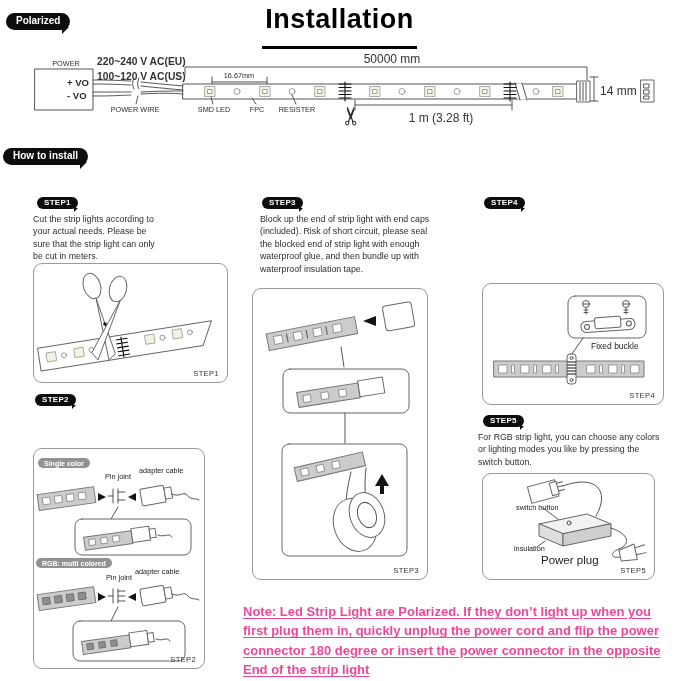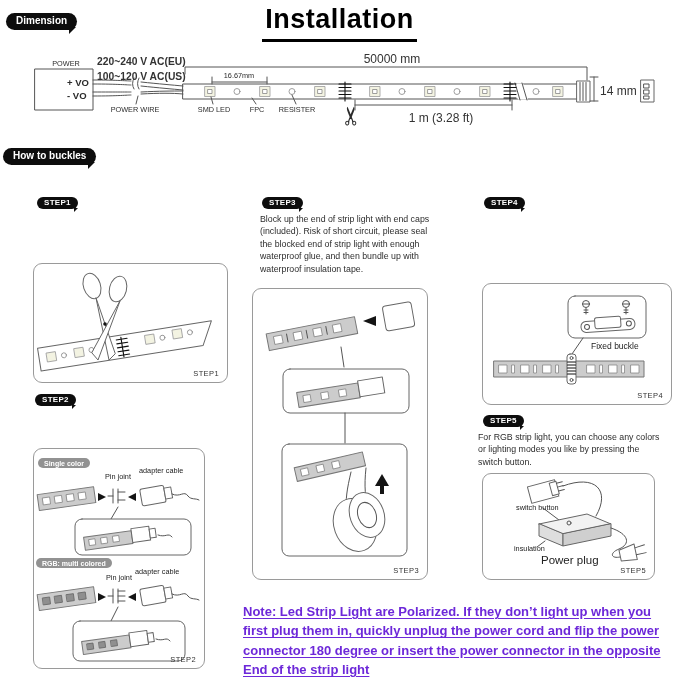--- a/index.html
+++ b/index.html
@@ -15,30 +15,30 @@
   .step-badge{position:absolute;background:#0d0d0d;color:#fff;font-weight:bold;font-size:8px;
           padding:1.5px 7px 2px;border-radius:7px;line-height:1;letter-spacing:.3px;}
   .step-badge::after{content:"";position:absolute;right:0;bottom:-3px;width:0;height:0;
           border-top:4px solid #0d0d0d;border-right:4px solid transparent;}
 
   .gray-pill{position:absolute;background:#929292;color:#fff;font-weight:bold;font-size:7px;
           padding:1.5px 6px;border-radius:7px;line-height:1;}
 
   .title-wrap{position:absolute;top:4px;left:0;right:0;text-align:center;}
   .title-wrap span{display:inline-block;font-size:27px;font-weight:bold;color:#000;
-          border-bottom:3px solid #000;padding:0 3px 4px;letter-spacing:.5px;}
+          border-bottom:3px solid #000;padding:0 3px 11px;letter-spacing:.5px;}
 
   .step-text{position:absolute;font-size:8.8px;line-height:12.4px;color:#2d2d2d;}
 
   .fig{position:absolute;border:1.3px solid #9a9a9a;border-radius:9px;background:#fff;}
   .fig-label{position:absolute;right:8px;bottom:4px;font-size:7.5px;color:#333;letter-spacing:.4px;}
   .mini-label{position:absolute;font-size:7.3px;color:#222;white-space:nowrap;}
 
   .note{position:absolute;left:243px;top:602px;width:434px;font-size:13px;font-weight:bold;
-        color:#6d28d9;line-height:19.4px;text-decoration:underline;text-underline-offset:2px;}
+        color:#ec4899;line-height:19.4px;text-decoration:underline;text-underline-offset:2px;}
 
   
   svg{position:absolute;left:0;top:0;}
   svg *{stroke-linecap:round;stroke-linejoin:round;}
   .ln{fill:none;stroke:#555;stroke-width:1;}
   .wht{fill:#fff;stroke:#666;stroke-width:1;}
   .fillb{fill:#141414;stroke:none;}
   .ledsq{fill:#f3f3e2;stroke:#999;stroke-width:.8;}
   .gstrip{fill:#cccccc;stroke:#777;stroke-width:1;}
   .wsq{fill:#fff;stroke:#888;stroke-width:.8;}
@@ -48,21 +48,21 @@
   .t7{font-size:7.3px;}
   .t9{font-size:9.5px;font-weight:bold;}
   .t10{font-size:10.3px;font-weight:bold;fill:#333;}
   .t12{font-size:12px;fill:#333;}
 </style>
 </head>
 <body>
 
 <div class="canvas">
 
-  <div class="bubble" style="left:6px;top:13px;">Dimension</div>
+  <div class="bubble" style="left:6px;top:13px;">Polarized</div>
   <div class="title-wrap">
     <span>Installation</span>
   </div>
 
   <svg style="left:0;top:46px;" width="679" height="92" viewBox="0 46 679 92">
 
     <text x="66" y="66" class="t7" text-anchor="middle">POWER</text>
     <rect x="35" y="69" width="58" height="41" class="ln"></rect>
     <text x="67" y="86" class="t9">+ VO</text>
     <text x="67" y="99" class="t9">- VO</text>
@@ -168,23 +168,24 @@
     <line x1="138" y1="96" x2="136" y2="104" class="ln"></line>
     <text x="135" y="112" class="t7" text-anchor="middle">POWER WIRE</text>
     <line x1="211" y1="97" x2="213" y2="104" class="ln"></line>
     <text x="214" y="112" class="t7" text-anchor="middle">SMD LED</text>
     <line x1="252" y1="98" x2="256" y2="104" class="ln"></line>
     <text x="257" y="112" class="t7" text-anchor="middle">FPC</text>
     <line x1="292" y1="95" x2="296" y2="104" class="ln"></line>
     <text x="297" y="112" class="t7" text-anchor="middle">RESISTER</text>
   </svg>
 
-  <div class="bubble" style="left:3px;top:148px;">How to buckles</div>
+  <div class="bubble" style="left:3px;top:148px;">How to install</div>
 
   <div class="step-badge" style="left:37px;top:197px;">STEP1</div>
+  <div class="step-text" style="left:33px;top:213px;width:132px;">Cut the strip lights according to your actual needs. Please be sure that the strip light can only be cut in meters.</div>
   <div class="fig" style="left:33px;top:263px;width:193px;height:118px;">
     <svg width="193" height="118" viewBox="0 0 193 118">
       <g transform="rotate(-9 95 80)">
         <polygon points="4,70 180,70 168,93 4,93" class="wht"></polygon>
         <rect x="12" y="76" width="9" height="9" class="ledsq"></rect>
         <rect x="40" y="76" width="9" height="9" class="ledsq"></rect>
         <rect x="112" y="74" width="9" height="9" class="ledsq"></rect>
         <rect x="140" y="73" width="9" height="9" class="ledsq"></rect>
         <circle cx="29" cy="81" r="2.5" class="wsq"></circle>
         <circle cx="57" cy="80" r="2.5" class="wsq"></circle>
@@ -321,21 +322,21 @@
       </g>
       <g>
         <rect x="127" y="196" width="4" height="9" class="fillb"></rect>
         <polygon points="122,197 136,197 129,185" class="fillb"></polygon>
       </g>
     </svg>
     <div class="fig-label">STEP3</div>
   </div>
 
   <div class="step-badge" style="left:484px;top:197px;">STEP4</div>
-  <div class="fig" style="left:482px;top:283px;width:180px;height:120px;padding-left:8px;">
+  <div class="fig" style="left:482px;top:283px;width:180px;height:120px;">
     <svg width="180" height="120" viewBox="0 0 180 120">
       <rect x="85" y="12" width="78" height="42" rx="7" class="wht" stroke="#999"></rect>
       <g>
         <circle cx="103" cy="20" r="3.5" class="ln"></circle>
         <line x1="99.5" y1="20" x2="106.5" y2="20" class="ln"></line>
         <line x1="103" y1="24" x2="103" y2="30" class="ln"></line>
         <line x1="101" y1="26" x2="105" y2="26" class="ln"></line>
         <line x1="101" y1="28.5" x2="105" y2="28.5" class="ln"></line>
       </g>
       <g>

